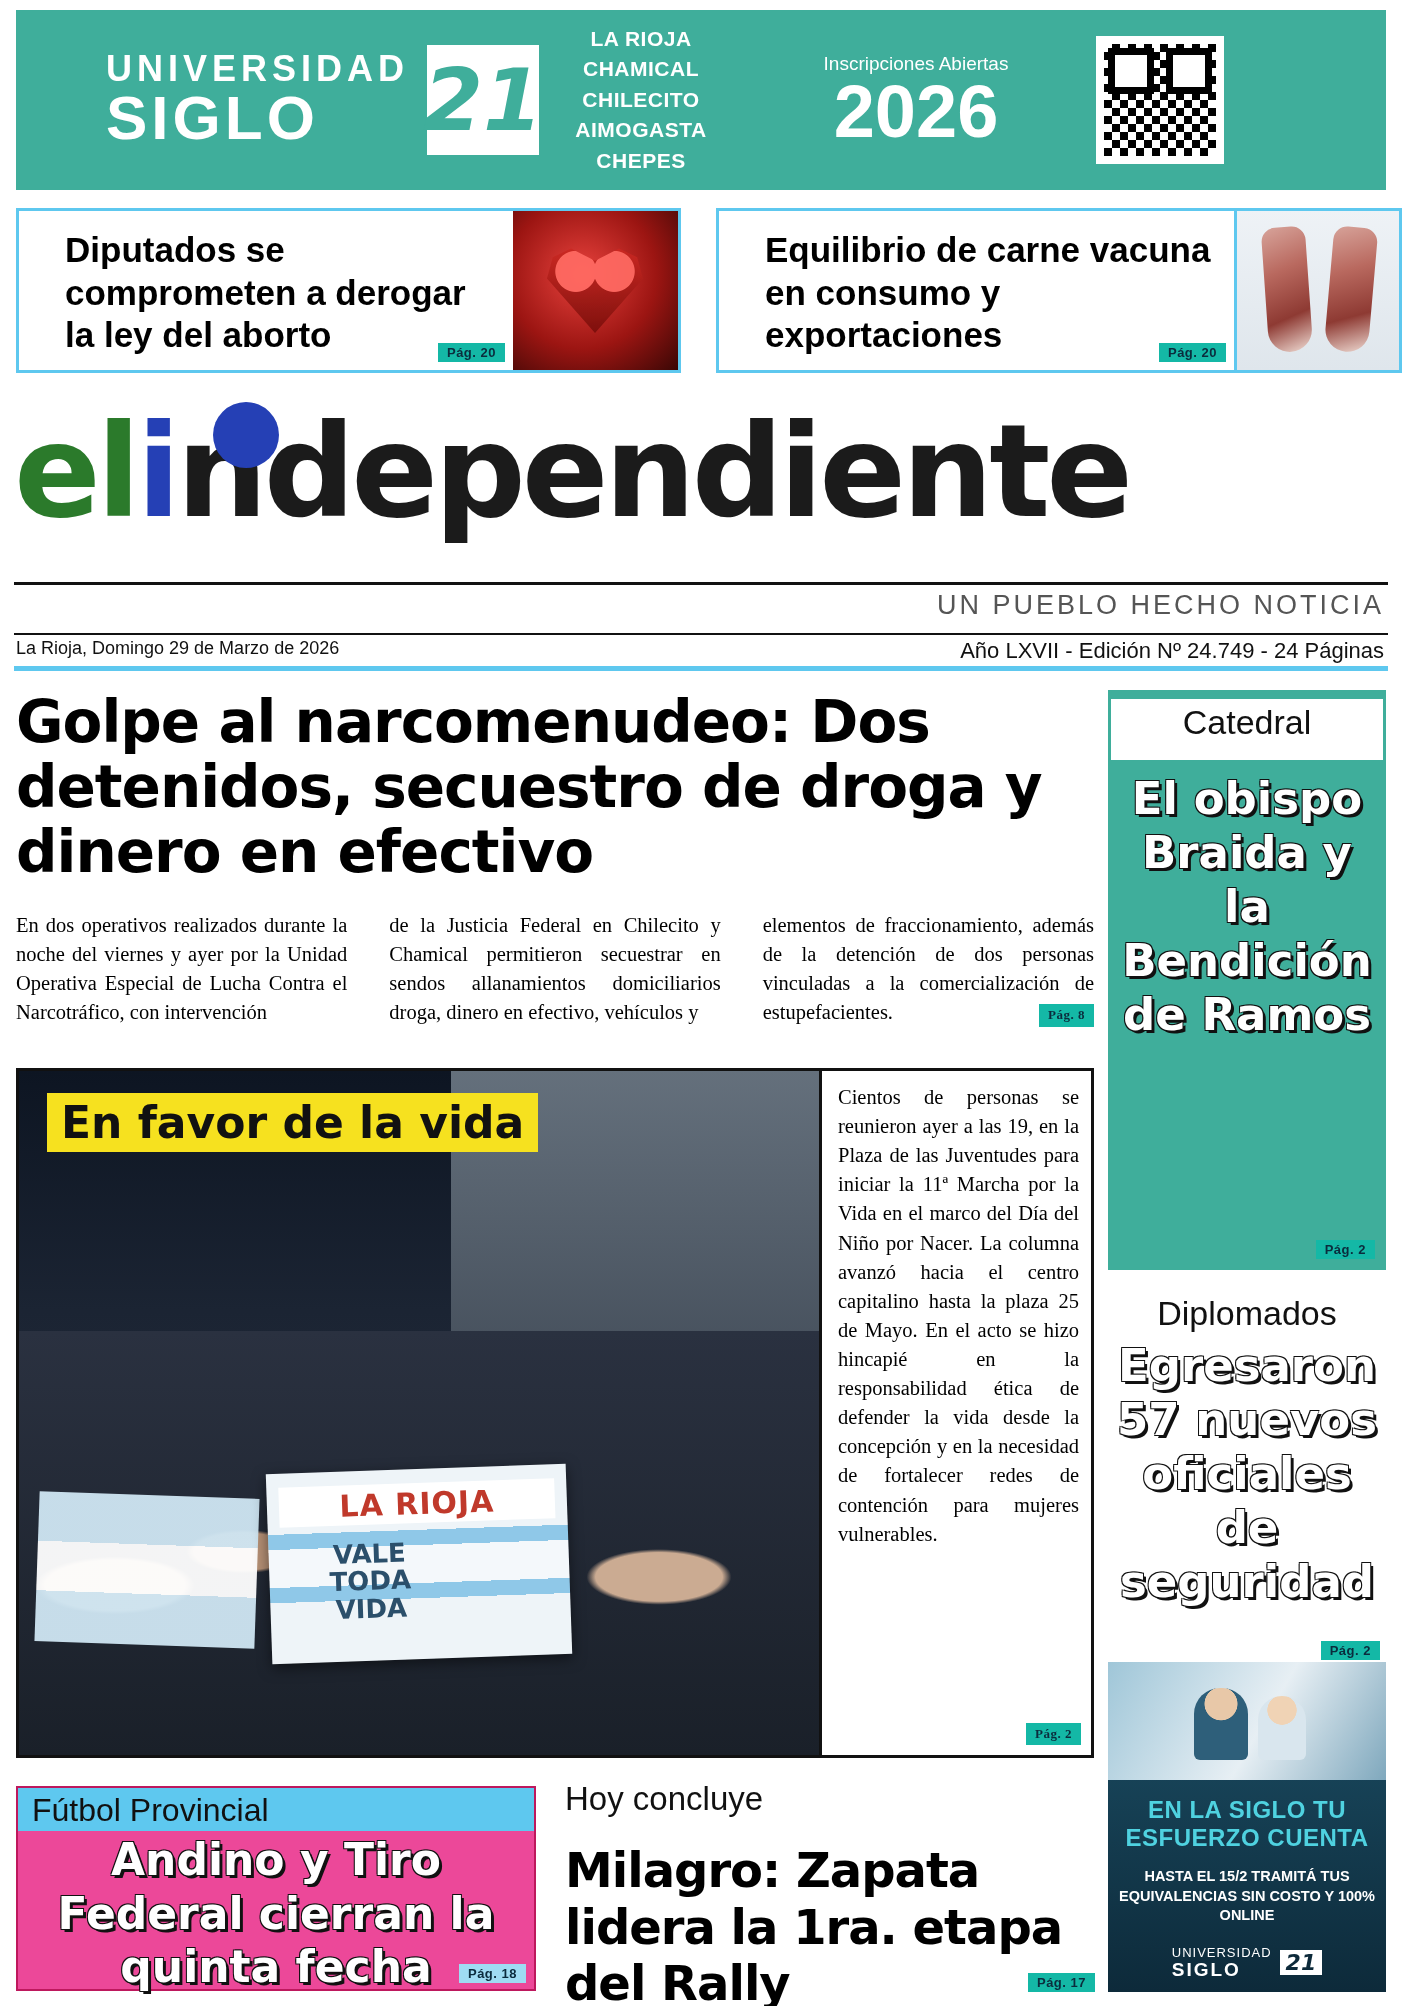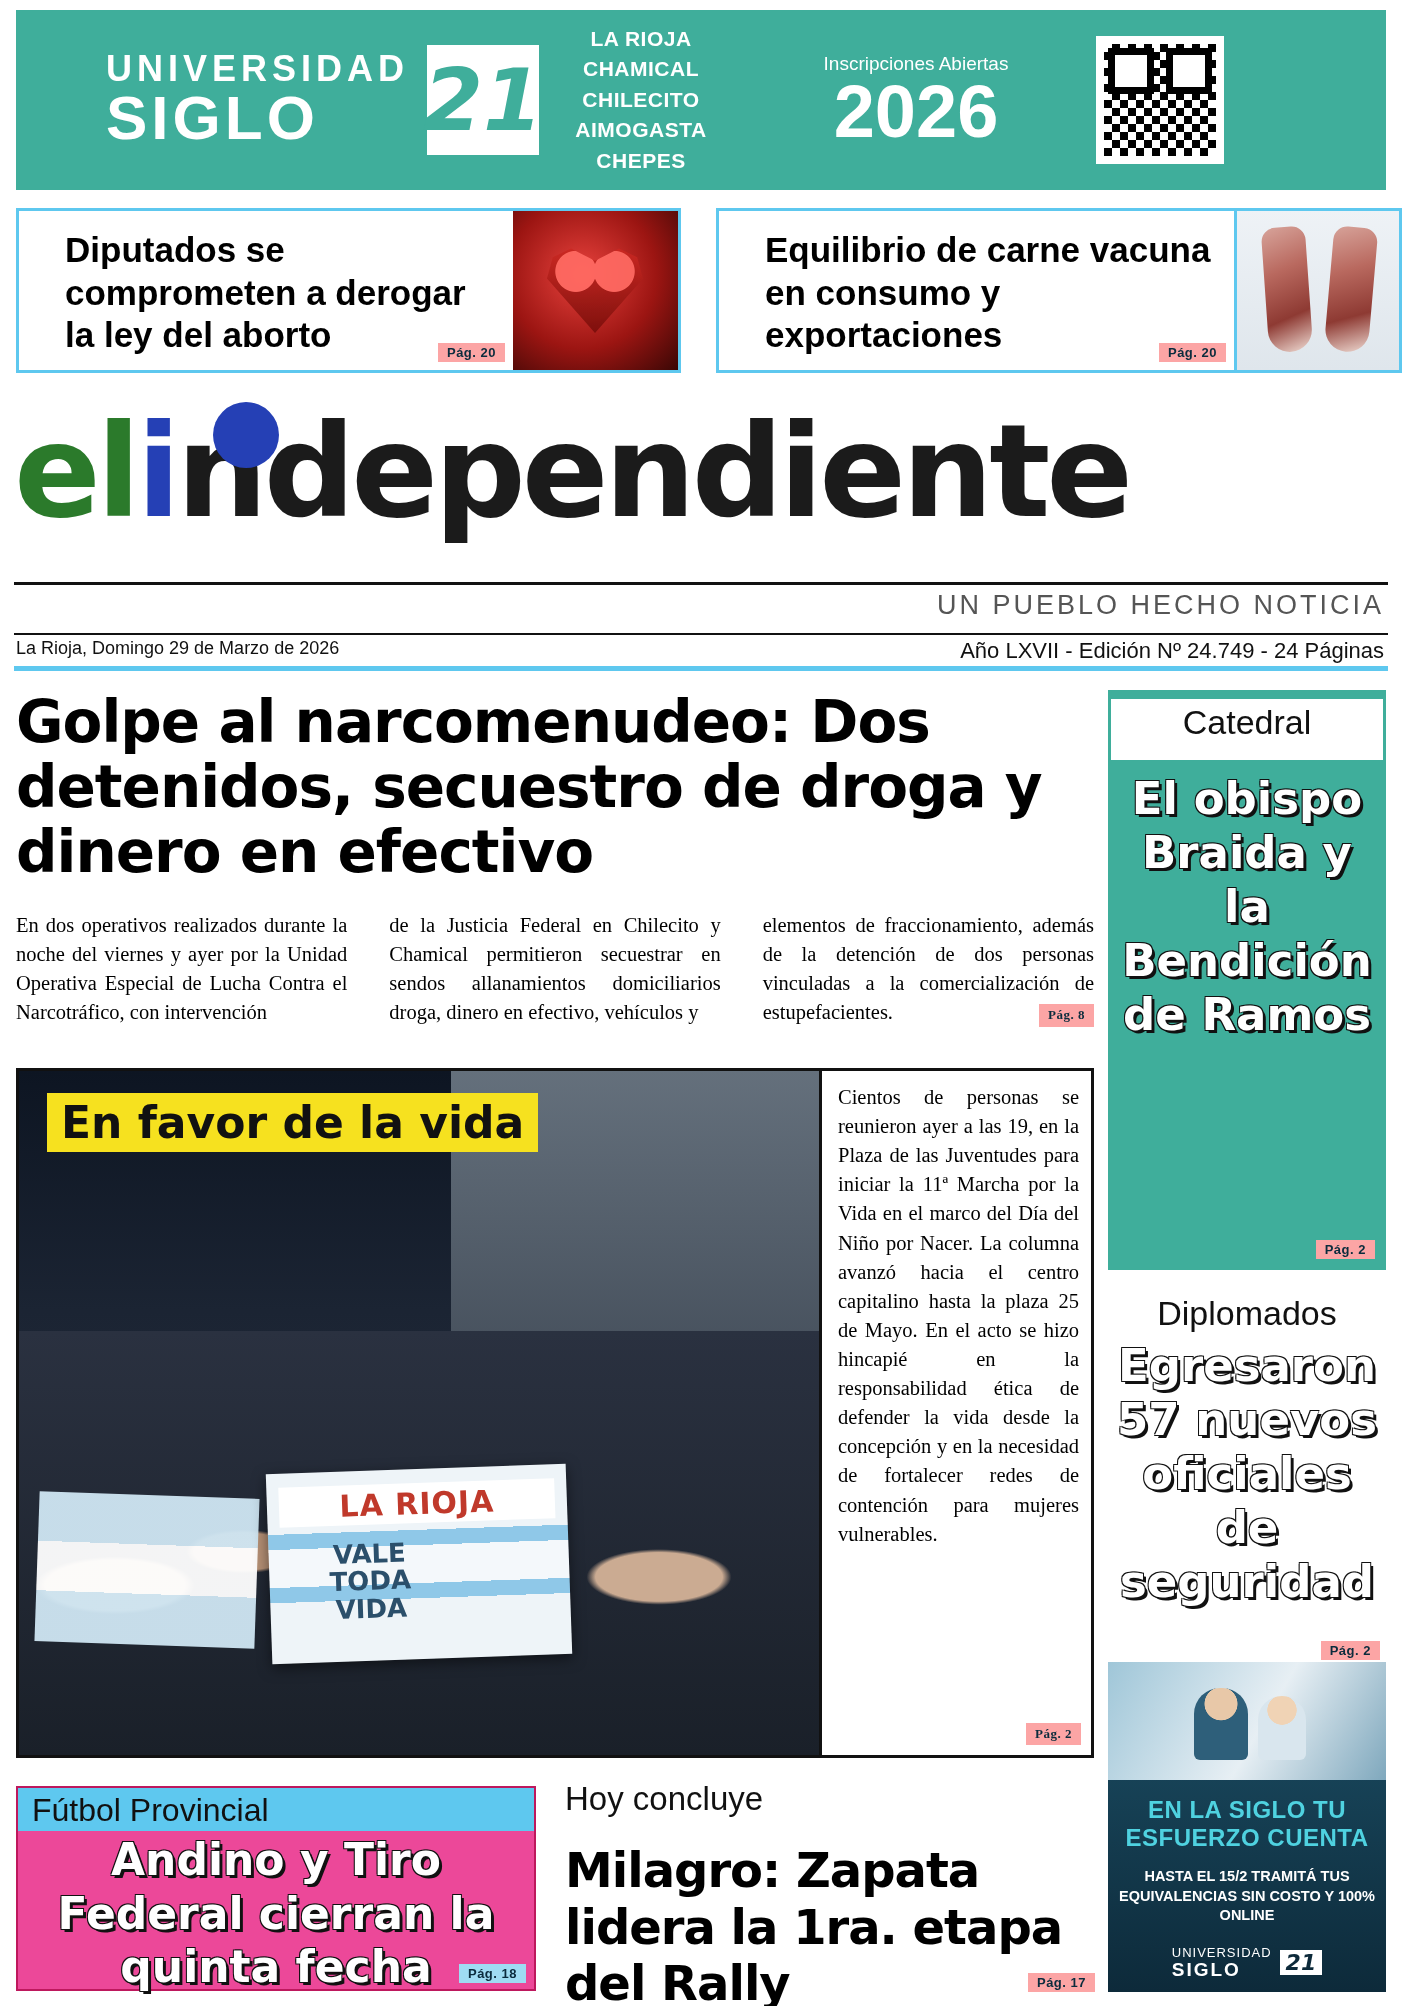--- a/index.html
+++ b/index.html
@@ -61,21 +61,21 @@
   .teaser.left { left: 16px; top: 208px; width: 665px; }
   .teaser.right { left: 716px; top: 208px; width: 686px; }
   .teaser-text {
     flex: 1; padding: 18px 14px 0 22px; position: relative;
   }
   .teaser-text h2 {
     font-size: 35px; line-height: 1.22; font-weight: bold;
     font-family: "Liberation Sans", sans-serif;
   }
   .pag {
-    background: #fca5a5; color: #0b2c3d; font-size: 13px; font-weight: bold;
+    background: #14b8a6; color: #0b2c3d; font-size: 13px; font-weight: bold;
     padding: 2px 9px; display: inline-block; letter-spacing: .5px;
   }
   .teaser .pag { position: absolute; right: 8px; bottom: 8px; }
   .teaser-img { width: 165px; height: 100%; flex: 0 0 165px; }
   .img-heart {
     background: radial-gradient(circle at 42% 40%, #e8423d 0%, #9c1512 55%, #3a0705 100%), #140202;
     position: relative;
   }
   .img-heart::after {
     content:"";

